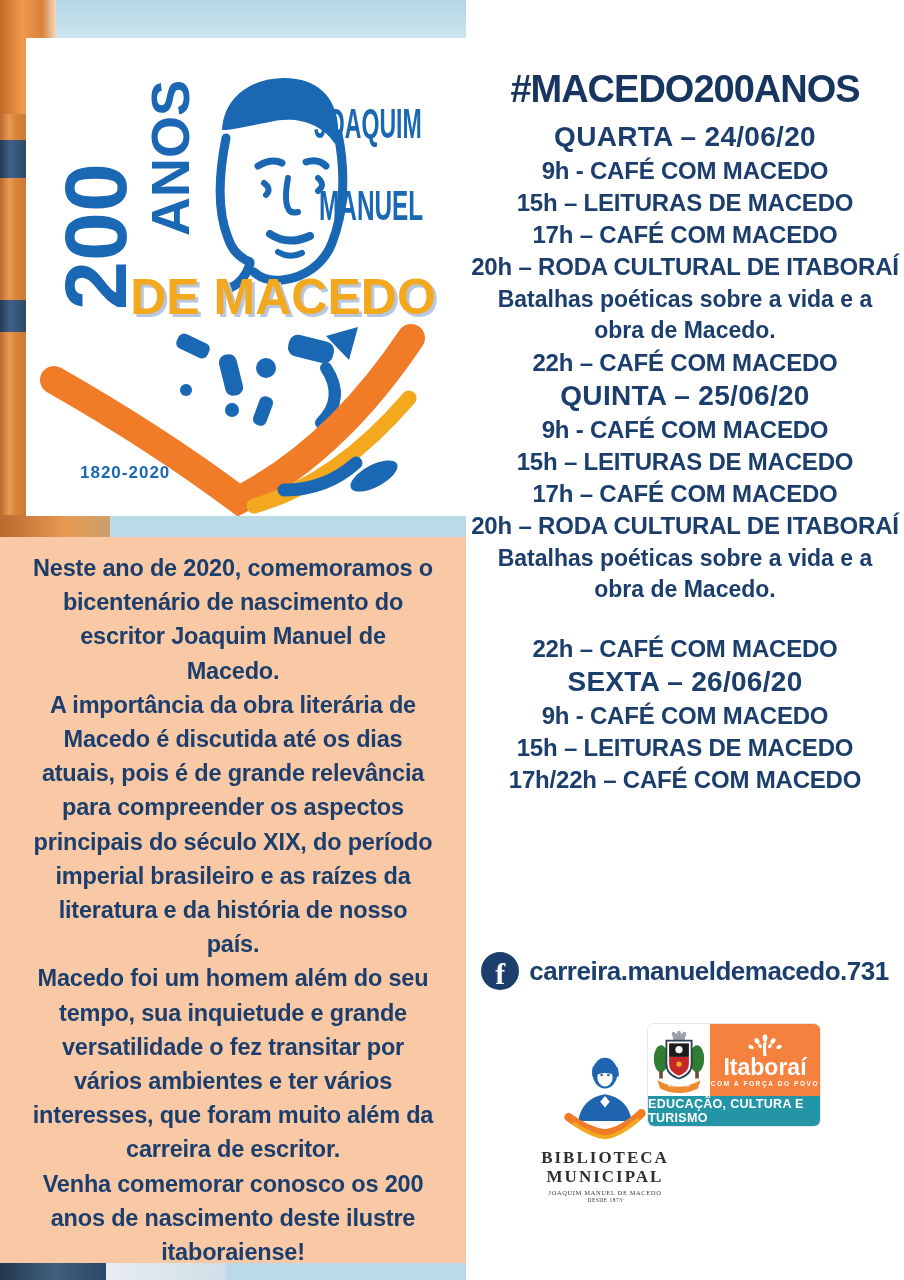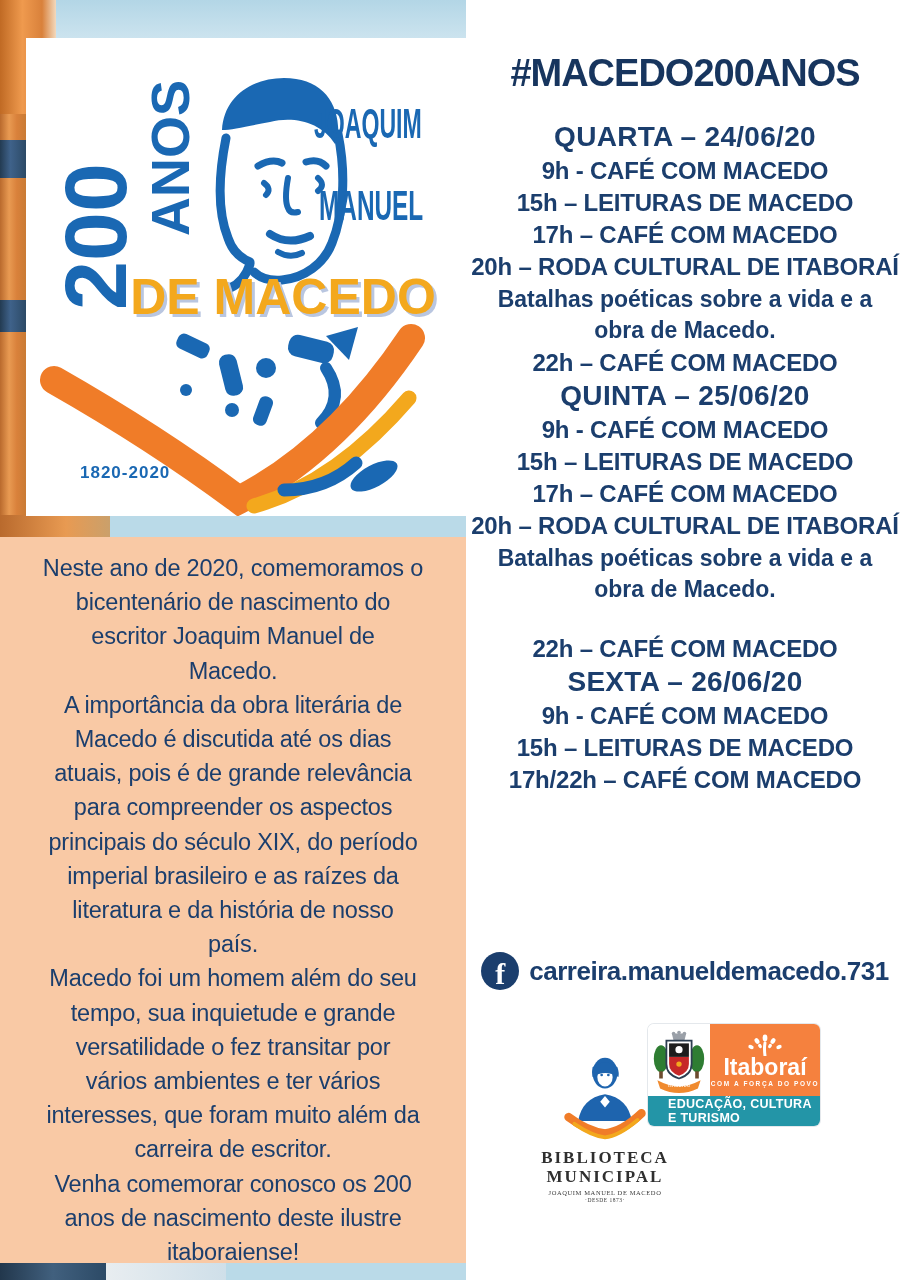--- a/index.html
+++ b/index.html
@@ -31,25 +31,25 @@
   .bottom-light{position:absolute;left:106px;top:1263px;width:120px;height:17px;
     background:linear-gradient(90deg,#e8edf0,#cfdfe9);}
 
   
   .logo-card{position:absolute;left:26px;top:38px;width:440px;height:478px;background:#fff;}
 
   
   .intro-box{position:absolute;left:0;top:537px;width:466px;height:726px;background:var(--peach);
     display:flex;align-items:flex-start;justify-content:center;}
   .intro-box p{margin-top:14px;width:456px;white-space:pre-line;text-align:center;
-    color:var(--navy);font-weight:400;font-size:23.5px;line-height:34.2px;letter-spacing:-0.2px;}
+    color:var(--navy);font-weight:700;font-size:23.5px;line-height:34.2px;letter-spacing:-0.2px;}
 
   
   .right-col{position:absolute;left:466px;top:0;width:438px;height:1280px;background:#fff;}
-  .hashtag{position:absolute;left:0;top:52px;width:438px;text-align:center;
+  .hashtag{position:absolute;left:0;top:68px;width:438px;text-align:center;
     color:var(--navy-dark);font-weight:700;font-size:38px;letter-spacing:-1px;}
   .schedule{position:absolute;left:-14px;top:118px;width:466px;text-align:center;color:var(--navy);font-weight:700;}
   .s-day{font-size:28px;line-height:30px;margin:4px 0;letter-spacing:0.3px;}
   .s-event{font-size:24px;line-height:29px;margin:3px 0;letter-spacing:-0.2px;}
   .s-desc{font-size:23px;line-height:30px;margin:1px 0;}
   .s-gap{height:26px;}
 
   .fb-row{position:absolute;left:0;top:952px;width:438px;display:flex;align-items:center;justify-content:center;gap:10px;cursor:pointer;}
   .fb-icon{width:38px;height:38px;border-radius:50%;background:var(--navy);color:#fff;
     display:flex;align-items:center;justify-content:center;font-weight:700;font-size:30px;
@@ -63,21 +63,21 @@
   .lib-since{font-family:"Liberation Serif",serif;color:#3a3a3a;font-size:5.5px;letter-spacing:0.5px;margin-top:1px;}
 
   .city-logo{position:absolute;left:182px;top:1024px;width:172px;height:102px;border-radius:6px;overflow:hidden;
     background:#fff;box-shadow:0 0 0 1px #e4e8ec;display:flex;flex-direction:column;}
   .city-top{display:flex;height:72px;}
   .city-coa{width:62px;background:#fff;display:flex;align-items:center;justify-content:center;}
   .city-orange{width:110px;background:#f5813e;color:#fff;display:flex;flex-direction:column;align-items:center;justify-content:center;}
   .city-name{font-size:23px;font-weight:700;letter-spacing:0;line-height:22px;}
   .city-slogan{font-size:6.5px;font-weight:700;letter-spacing:1.6px;margin-top:2px;}
   .city-band{height:30px;background:var(--teal);color:#fff;display:flex;align-items:center;justify-content:center;
-    font-size:12.5px;font-weight:700;letter-spacing:0.3px;padding-left:20px;}
+    font-size:12.5px;font-weight:700;letter-spacing:0.3px;}
 </style>
 </head>
 <body>
 
 <div class="poster">
 
   <div class="sky-top"></div>
   <div class="left-strip"></div>
   <div class="spine s1"></div>
   <div class="spine s2"></div>

